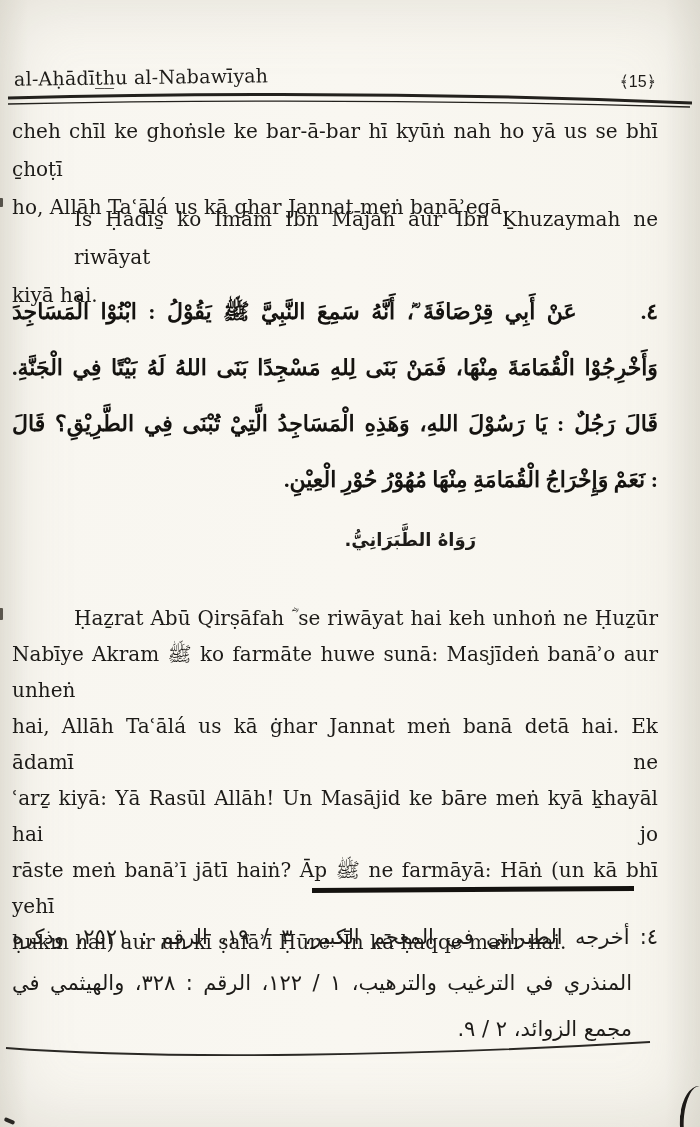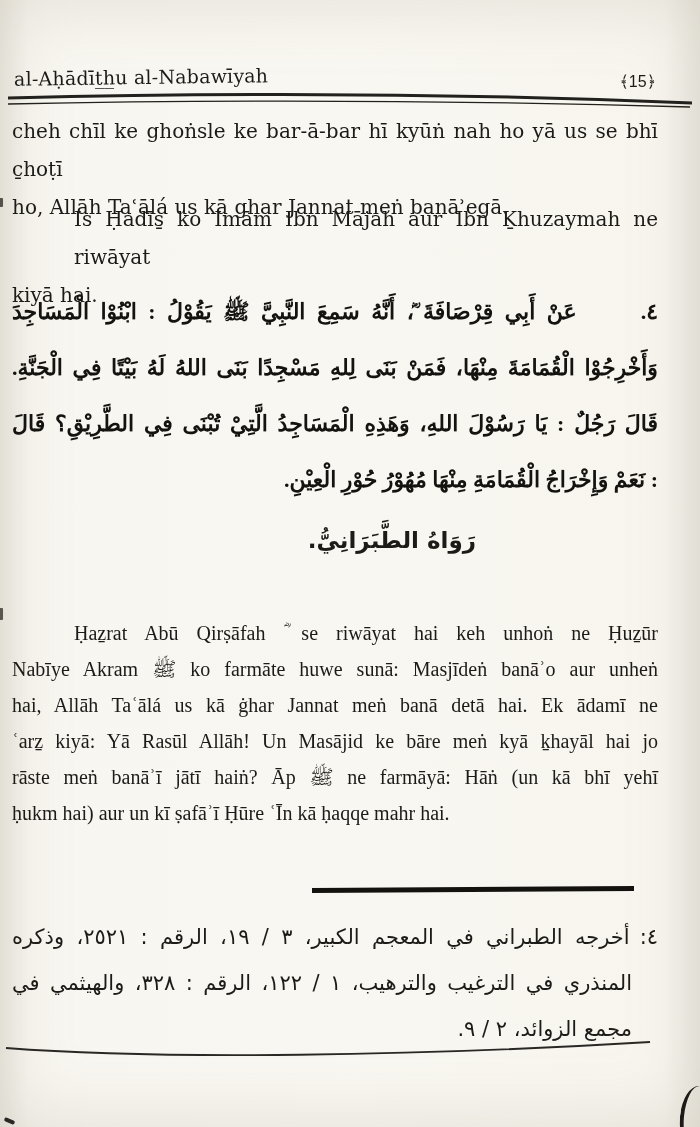--- a/index.html
+++ b/index.html
@@ -21,22 +21,22 @@
   .ind{padding-left:62px;}
   .block{left:12px;width:646px;}
   .b-p1{top:112px;}
   .b-p2{top:200px;}
   
   .ar{direction:rtl;font-family:Liberation Serif, serif;font-weight:bold;color:#151310;}
   .b-hadith{top:284px;}
   .b-hadith .line{font-size:22px;line-height:56px;overflow:hidden;}
   .gap{display:inline-block;width:64px;}
   .b-attr{top:518px;direction:rtl;text-align:right;padding-right:182px;width:464px;
-          font-family:"DejaVu Sans","Liberation Sans",sans-serif;font-weight:bold;font-size:23px;line-height:44px;}
-  .b-p3{top:615px;font-family:Liberation Serif, serif;}
+          font-family:"DejaVu Sans","Liberation Sans",sans-serif;font-weight:bold;font-size:18px;line-height:44px;}
+  .b-p3{top:600px;}
   
   .fnbar{left:312px;top:887px;width:322px;height:5px;background:#14120f;transform:rotate(-.4deg);}
   .b-fn{top:914px;direction:rtl;font-family:"DejaVu Sans","Liberation Sans",sans-serif;font-size:21px;color:#1d1b18;}
   .b-fn .line{line-height:46px;overflow:hidden;}
   .fn-cont{padding-right:26px;}
   .fn-last{text-align:center;text-align-last:right;}
   .fn-marker{margin-left:10px;}
   .bottom-svg{left:0;top:1036px;}
   
   .corner-arc{right:-12px;top:1086px;width:28px;height:62px;border:4px solid #1c1a17;border-radius:50%;

